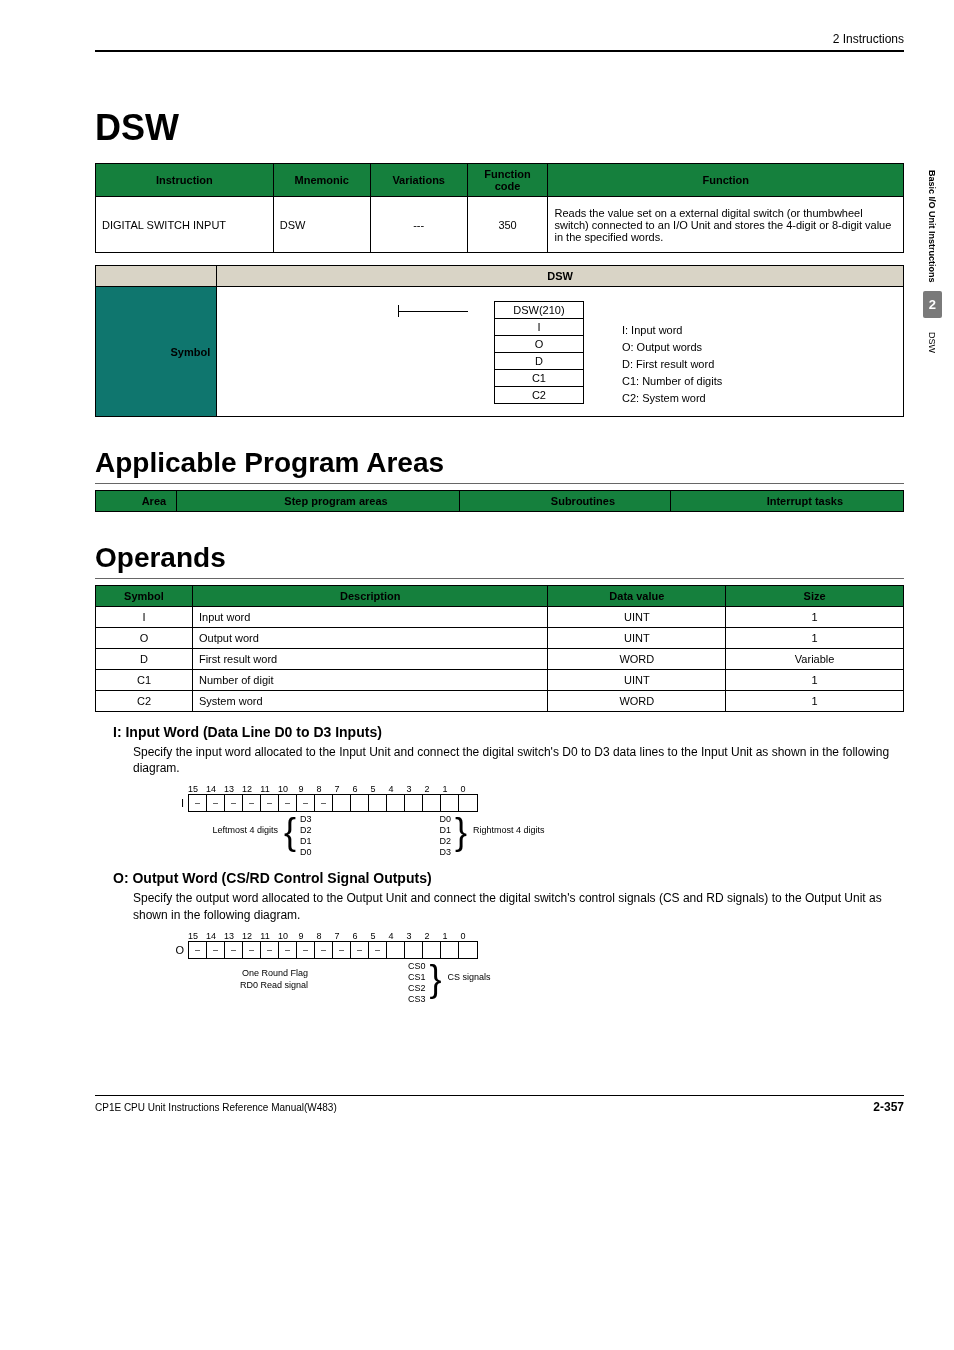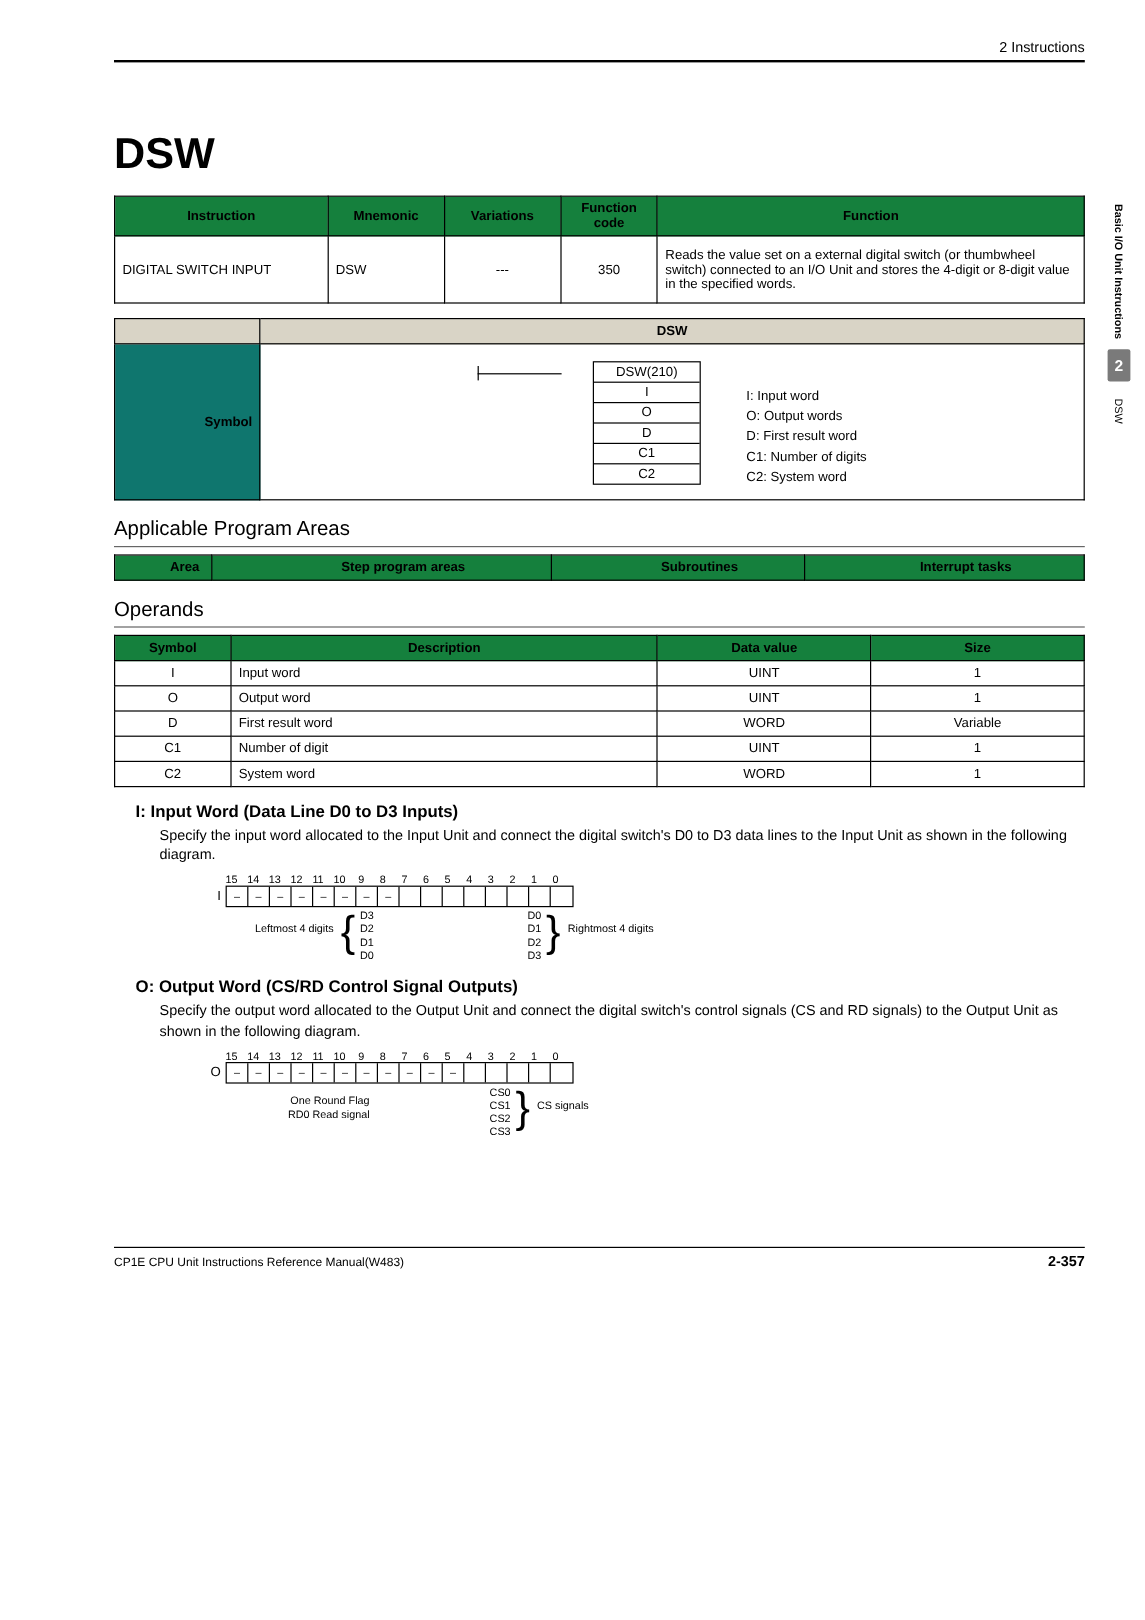--- a/index.html
+++ b/index.html
@@ -28,21 +28,21 @@
 
   .ladder-wrap { display: flex; align-items: flex-start; justify-content: center; padding: 10px 0 6px; gap: 24px; }
   .ladder-rail { width: 70px; border-bottom: 1px solid #000; margin-top: 10px; margin-right: 2px; position: relative; }
   .ladder-rail::before { content: ""; position: absolute; left: 0; top: -6px; height: 12px; border-left: 1px solid #000; }
   .ladder-box { border: 1px solid #000; min-width: 90px; }
   .ladder-box div { border-bottom: 1px solid #000; text-align: center; padding: 2px 10px; font-size: 11px; }
   .ladder-box div:last-child { border-bottom: none; }
   .ladder-labels { margin-left: 14px; font-size: 11px; }
   .ladder-labels div { padding: 3px 0 2px; }
 
-  h2.section-title { font-size: 17px; font-weight: normal; margin-top: 14px; margin-bottom: 4px; }
+  h2.section-title { font-size: 28px; font-weight: bold; margin-top: 30px; margin-bottom: 4px; }
   .section-rule { border-bottom: 1.5px solid #666; margin-bottom: 6px; }
 
   .areas-table td, .areas-table th { text-align: center; padding-left: 42px; }
   .areas-table .rowhead { background: #d9d4c6; font-weight: bold; }
 
   .ops-table th { text-align: center; }
   .ops-table td.center { text-align: center; }
 
   h3.sub { font-size: 14px; font-weight: bold; margin: 12px 0 4px 18px; }
   p.body { font-size: 12px; margin: 0 0 8px 38px; line-height: 1.35; }

